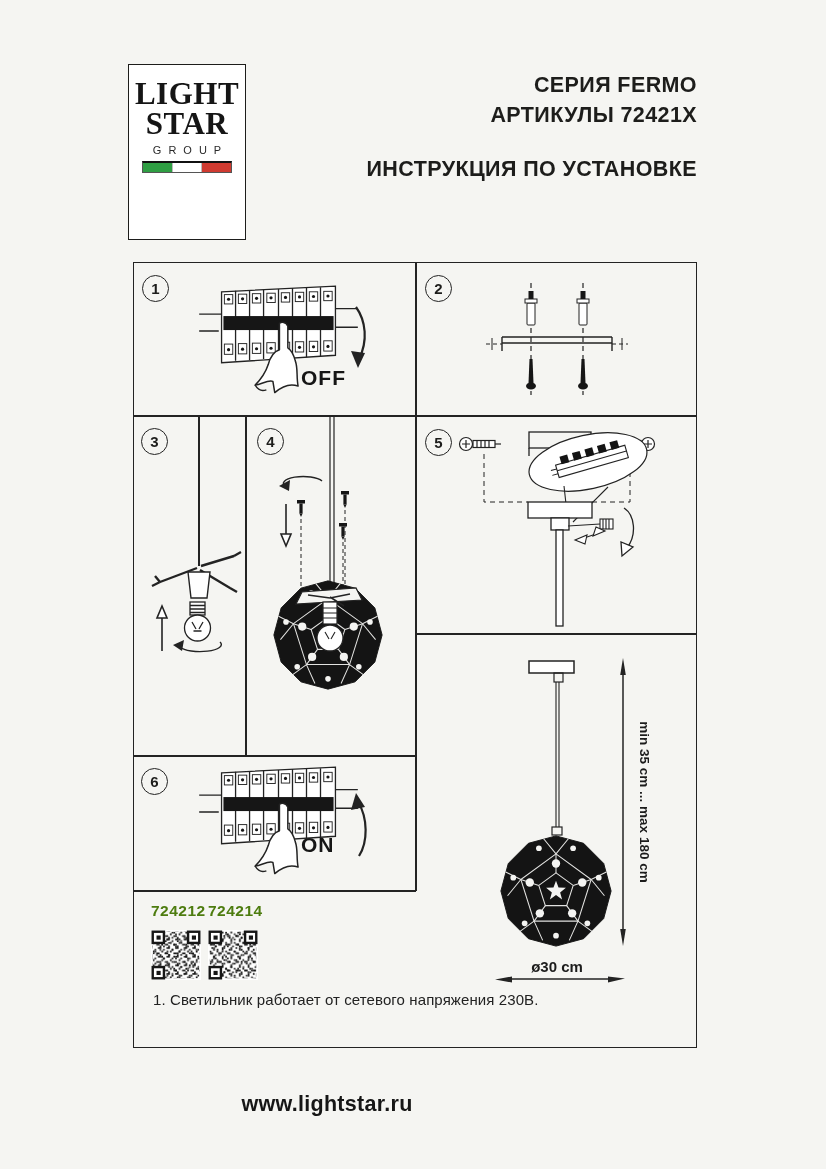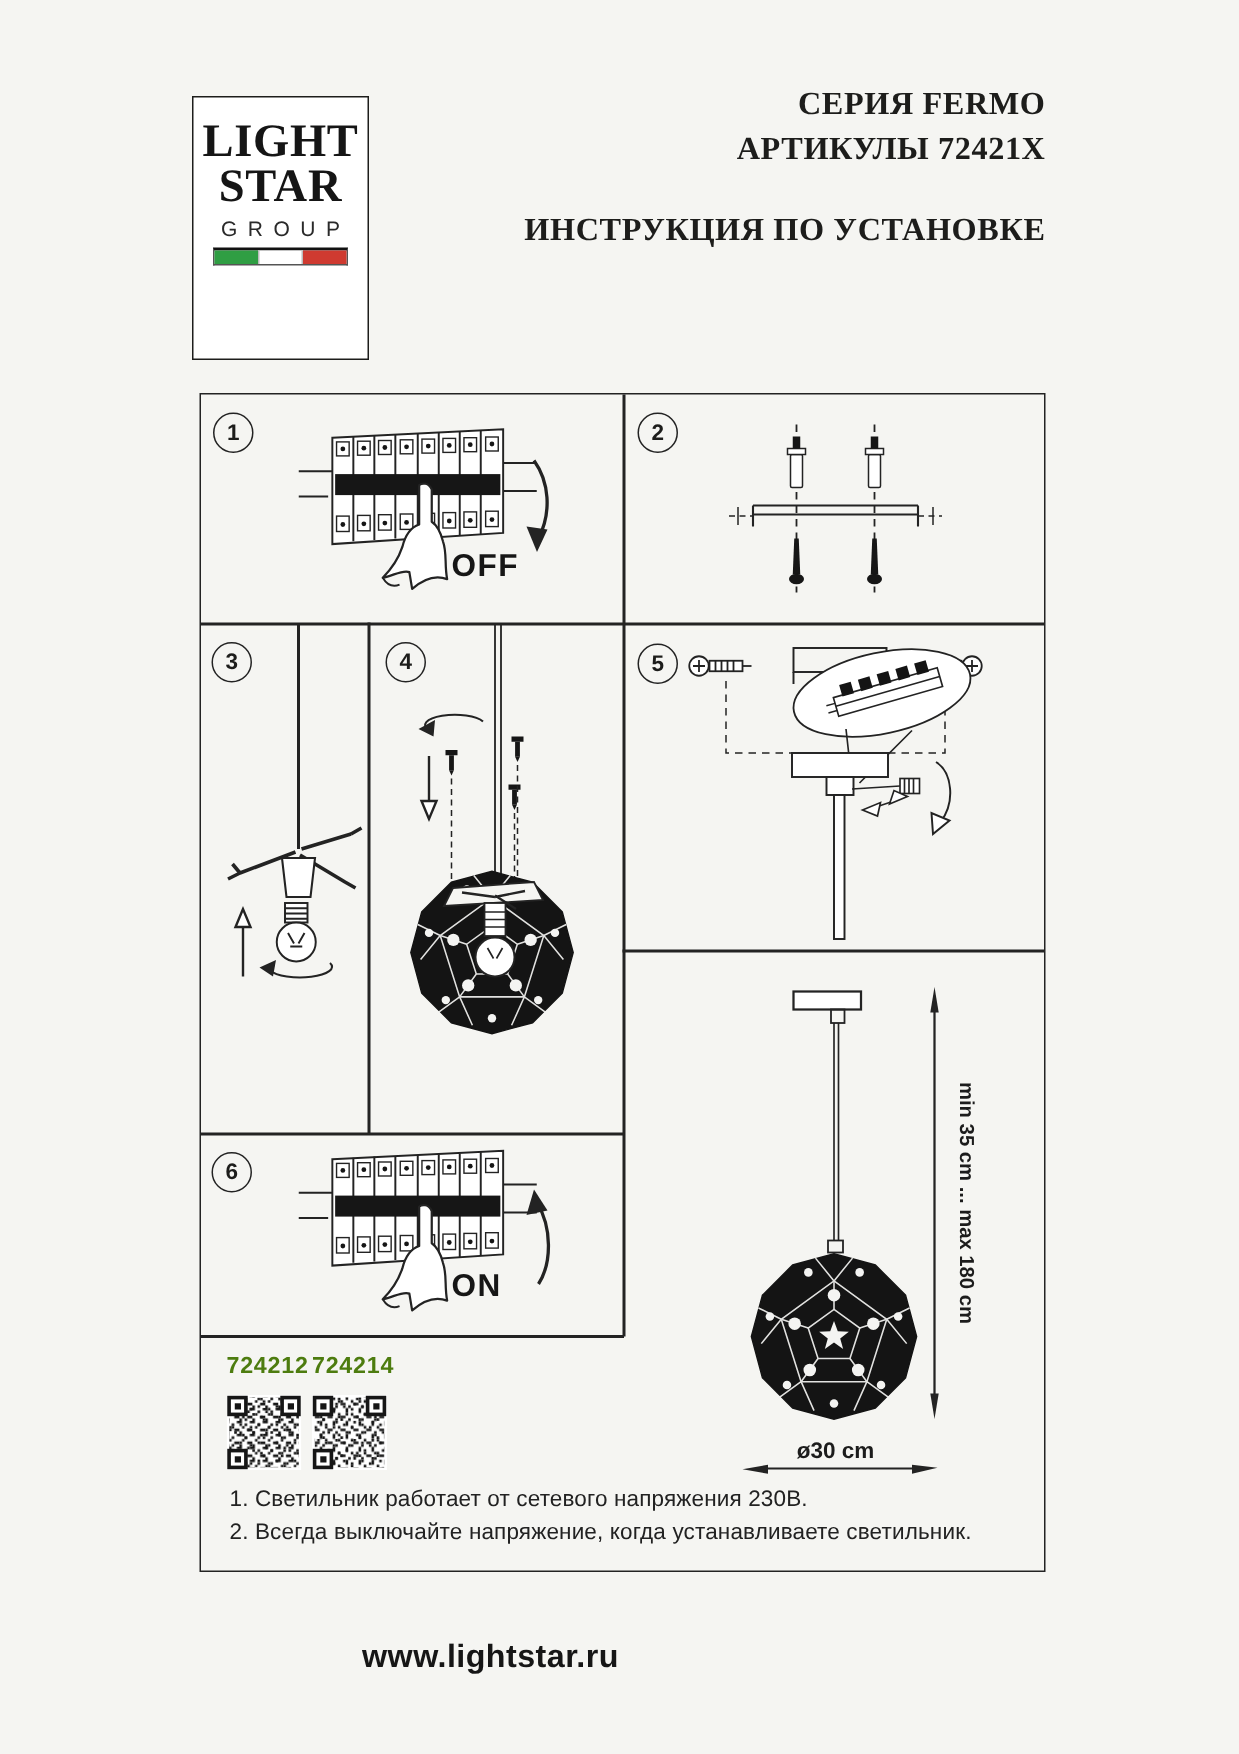--- a/index.html
+++ b/index.html
@@ -15,34 +15,34 @@
     background:#ffffff;border:1.5px solid #1d1d1b;box-sizing:border-box;
     text-align:center;
   }
   .logo-word{
     font-family:"Liberation Serif","DejaVu Serif",serif;
     font-weight:bold;font-size:31px;line-height:30px;letter-spacing:.5px;
     color:#151515;
   }
   .logo-word.first{margin-top:14px;}
   .logo-group{
-    font-size:14px;letter-spacing:7px;padding-left:7px;
+    font-size:11px;letter-spacing:7px;padding-left:7px;
     color:#2a2a2a;margin-top:5px;
   }
   .logo-flag{
     width:88px;height:9px;margin:5px auto 0;display:flex;
     border:1px solid #555;border-top:2.5px solid #111;box-sizing:content-box;
   }
   .logo-flag span{flex:1;}
   .fg{background:#2f9e43;}
   .fw{background:#ffffff;border-left:1px solid #bbb;border-right:1px solid #bbb;}
   .fr{background:#cf3a30;}
   
   .header{
-    position:absolute;top:54px;right:129px;text-align:right;font-family:Liberation Serif, serif;
+    position:absolute;top:70px;right:129px;text-align:right;
   }
   .h-line{
     font-size:21.5px;font-weight:bold;line-height:30px;
     letter-spacing:.4px;white-space:nowrap;color:#1d1d1b;
   }
   .h-gap{height:24px;}
   
   .frame{
     position:absolute;left:133px;top:262px;width:564px;height:786px;
     border:1.6px solid #232323;box-sizing:border-box;
@@ -384,21 +384,21 @@
       </g>
     </svg>
 
     <svg class="panel" style="left:0;top:493px;" width="281" height="134" viewBox="0 0 281 134">
       <use href="#sym-breaker" x="62" y="0" width="165" height="140"></use>
       <g>
         <path d="M225,100 C234,86 234,62 224,46" stroke="#232323" stroke-width="2.2" fill="none"></path>
         <polygon points="222,37 217,54 231,51" fill="#232323"></polygon>
       </g>
     </svg>
-    <div class="switch-label" style="left:167px;top:583px;">ON</div>
+    <div class="switch-label" style="left:167px;top:570px;">ON</div>
 
     <div class="code" style="left:17px;top:639px;">724212</div>
     <div class="code" style="left:74px;top:639px;">724214</div>
     <svg class="qr" style="left:17px;top:667px;" viewBox="0 0 29 29">
         <use href="#sym-qr1"></use>
       </svg>
     <svg class="qr" style="left:74px;top:667px;" viewBox="0 0 29 29">
         <use href="#sym-qr2"></use>
       </svg>
 
@@ -419,17 +419,16 @@
       <text transform="translate(224,168) rotate(90)" text-anchor="middle" font-size="13.5" font-weight="bold" fill="#1c1c1c" font-family="Liberation Sans, DejaVu Sans, sans-serif">min 35 cm ... max 180 cm</text>
       <g stroke="#232323" stroke-width="1.4" fill="none">
         <path d="M92,345 H196"></path>
         <polygon points="79,345.5 96,342.5 96,348.5" fill="#232323" stroke="none"></polygon>
         <polygon points="209,344.5 192,342.5 192,348.5" fill="#232323" stroke="none"></polygon>
       </g>
       <text x="141" y="338" text-anchor="middle" font-size="15" font-weight="bold" fill="#1c1c1c" font-family="Liberation Sans, DejaVu Sans, sans-serif">ø30 cm</text>
     </svg>
 
     <div class="note" style="top:726px;">1. Светильник работает от сетевого напряжения 230В.</div>
-    <div class="note" style="top:748px;">2. Всегда выключайте напряжение, когда устанавливаете светильник.</div>
   </div>
 
   <div class="footer">www.lightstar.ru</div>
 </div>
 
 </body></html>

